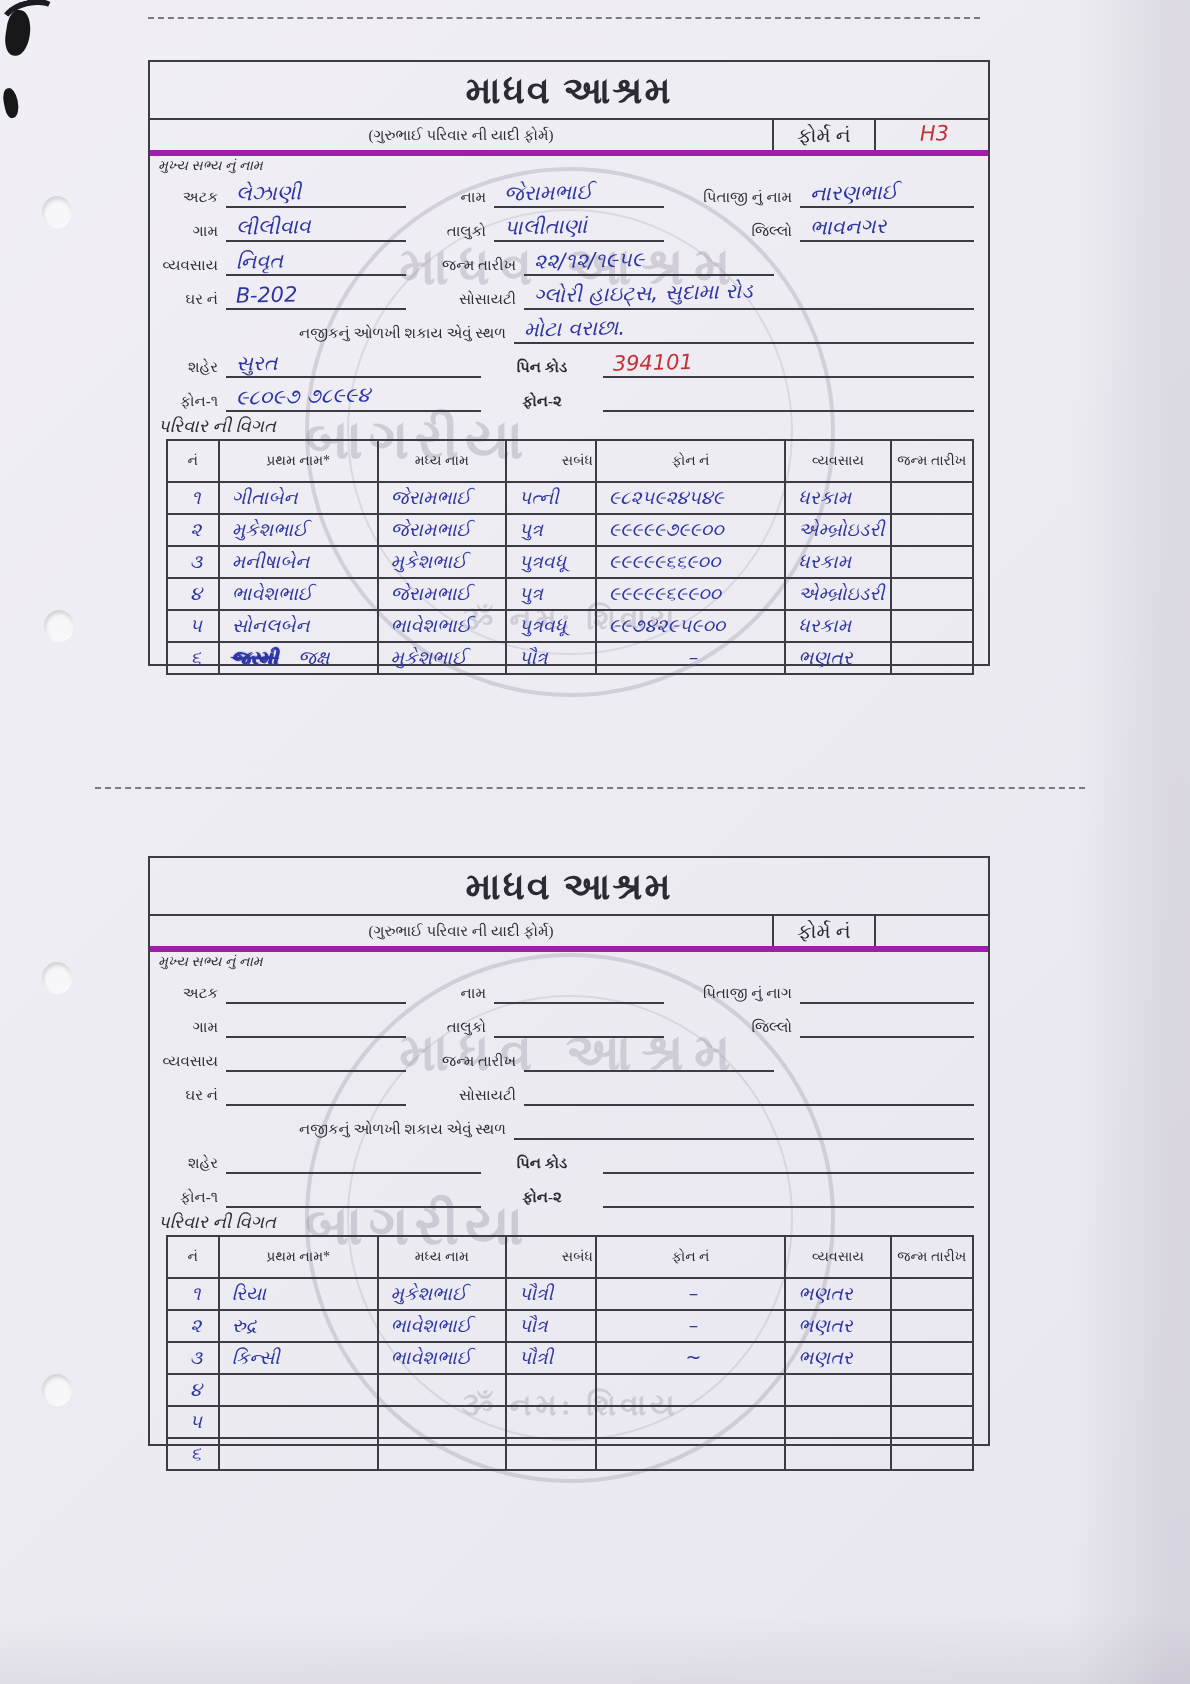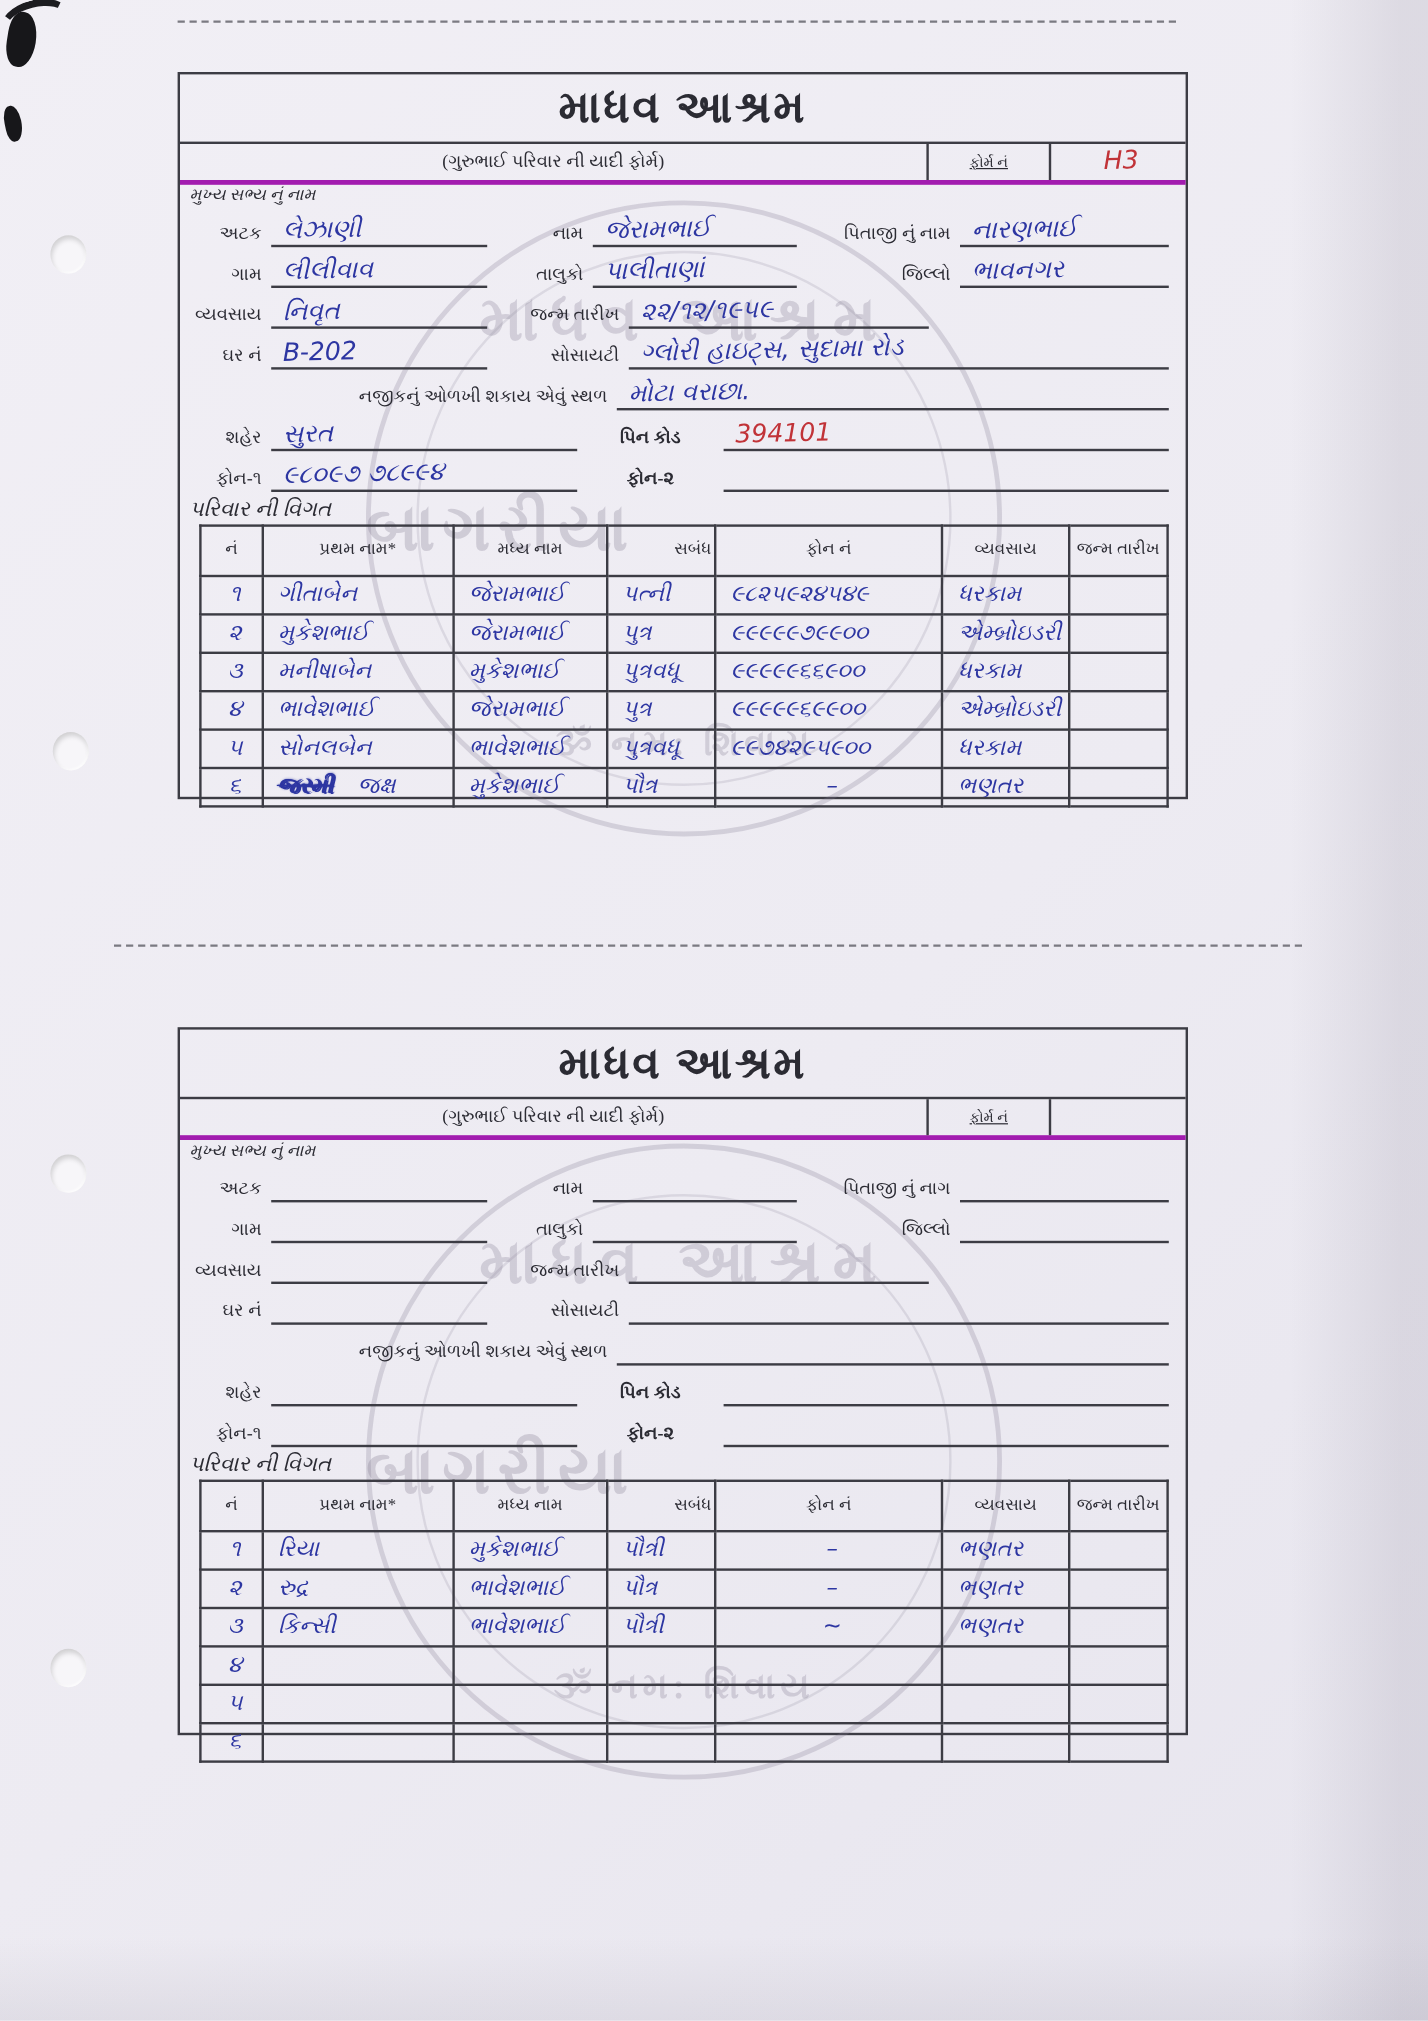--- a/index.html
+++ b/index.html
@@ -22,23 +22,23 @@
   .mark1{left:6px;top:10px;width:24px;height:46px;border-radius:45% 60% 55% 50%;transform:rotate(9deg);}
   .mark2{left:4px;top:88px;width:14px;height:30px;border-radius:50% 50% 60% 40%;transform:rotate(-12deg);}
   .mark3{left:30px;top:84px;width:50px;height:26px;background:transparent;border:5px solid transparent;
     border-top:6px solid #1c1c20;border-radius:50%;transform:rotate(-14deg);}
   
   .form{position:absolute;left:148px;width:838px;border:2px solid #3c3c44;}
   #form1{top:60px;height:602px;}
   #form2{top:856px;height:586px;}
   .f-title{height:56px;border-bottom:2px solid #3c3c44;display:flex;align-items:center;justify-content:center;
     font-size:37px;font-weight:bold;letter-spacing:2px;}
-  .f-sub{height:30px;border-bottom:4px solid #a21caf;display:flex;align-items:stretch;}
+  .f-sub{height:30px;border-bottom:6px solid #a21caf;display:flex;align-items:stretch;}
   .sub-main{flex:1;display:flex;align-items:center;justify-content:center;font-size:15px;}
-  .sub-cell{width:100px;border-left:2px solid #3c3c44;display:flex;align-items:center;justify-content:center;font-size:12px;text-decoration:underline;}
+  .sub-cell{width:100px;border-left:2px solid #3c3c44;display:flex;align-items:center;justify-content:center;font-size:20px;}
   .sub-val{width:112px;border-left:2px solid #3c3c44;display:flex;align-items:center;justify-content:center;}
   
   .fields{padding:2px 14px 0 6px;position:relative;}
   .memb{font-size:14px;font-style:italic;padding-left:2px;}
   .frow{display:flex;align-items:flex-end;height:34px;}
   .lbl{font-size:15px;text-align:right;padding:0 8px 2px 0;white-space:nowrap;}
   .lblc{text-align:center;padding:0 6px 2px 6px;font-weight:bold;}
   .line{border-bottom:2px solid #3c3c44;align-self:flex-end;height:30px;display:flex;align-items:flex-end;position:relative;}
   .grow{flex:1;}
   .w62{width:62px;} .w80{width:80px;} .w110{width:110px;} .w128{width:128px;}

